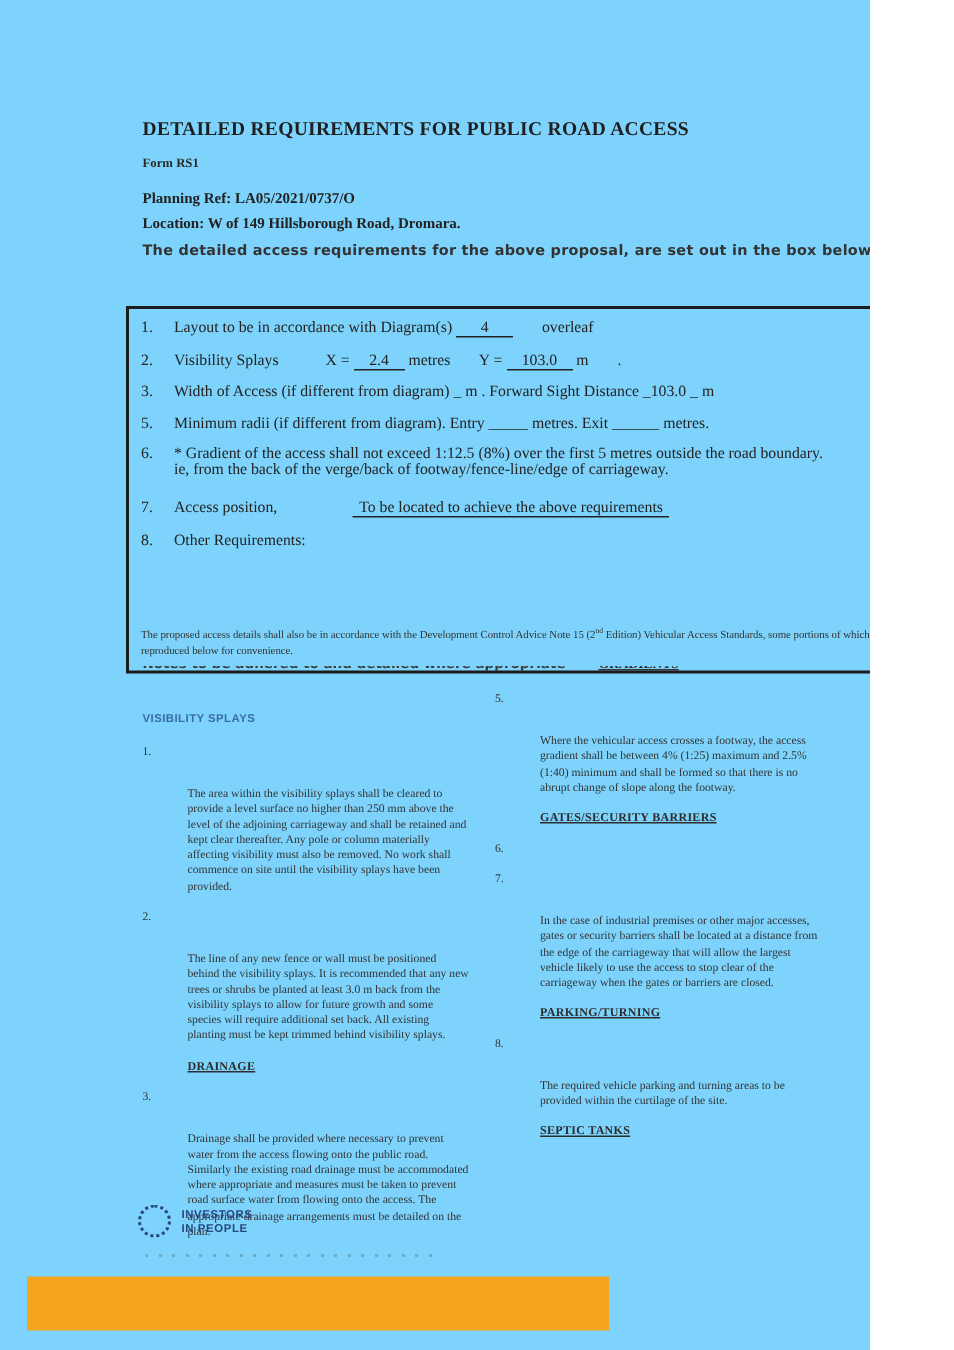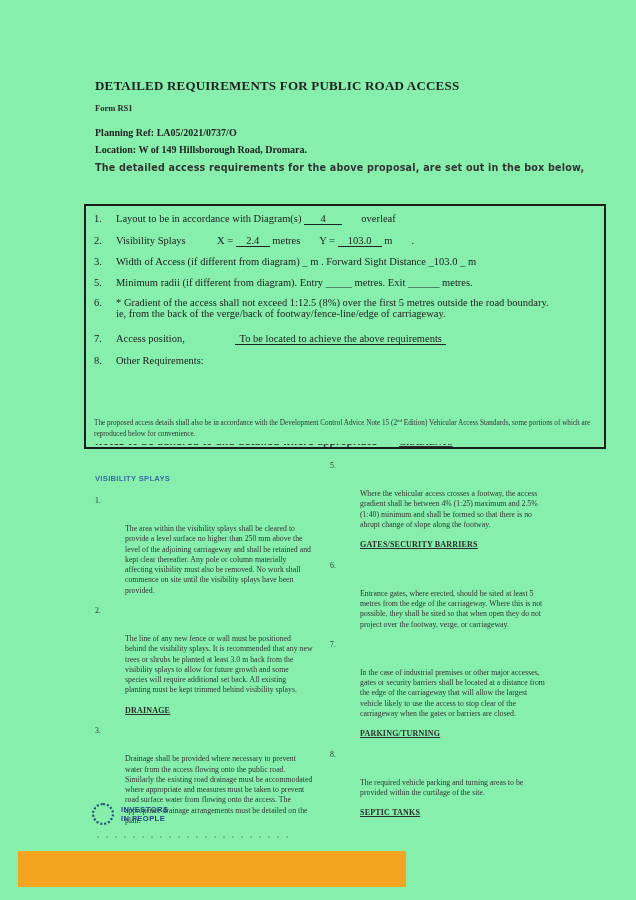--- a/index.html
+++ b/index.html
@@ -1,16 +1,16 @@
 <!DOCTYPE html>
 <html><head>
 <meta charset="utf-8">
 <style>
   html,body{margin:0;padding:0;background:#ffffff;}
-  .page{position:relative;width:636px;height:900px;background:#86efac;overflow:hidden;
+  .page{position:relative;width:580px;height:900px;background:#7dd3fc;overflow:hidden;
         font-family:"Liberation Serif",serif;color:#2b2b2b;}
 
   
   .doc-title{position:absolute;left:95px;top:78px;font-size:13px;font-weight:bold;
              letter-spacing:.2px;color:#1f1f1f;}
   .form-id{position:absolute;left:95px;top:103px;font-size:8.5px;font-weight:bold;color:#2a2a2a;text-align:center;}
   .planning-ref{position:absolute;left:95px;top:127px;font-size:10px;font-weight:bold;color:#222;}
   .location{position:absolute;left:95px;top:144px;font-size:10px;font-weight:bold;color:#222;}
   .intro{position:absolute;left:95px;top:159px;width:495px;font-family:"DejaVu Sans",sans-serif;
          font-size:9.6px;font-weight:600;color:#333;line-height:17px;letter-spacing:.2px;}
@@ -168,21 +168,20 @@
   <div class="notes-col col-right">
     <div class="note-item">
       <span class="note-num">5.</span>
       <span class="note-text">Where the vehicular access crosses a footway, the access gradient shall be between 4% (1:25) maximum and 2.5% (1:40) minimum and shall be formed so that there is no abrupt change of slope along the footway.</span>
     </div>
 
     <div class="note-heading">GATES/SECURITY BARRIERS</div>
 
     <div class="note-item">
       <span class="note-num">6.</span>
-      <span class="note-text">Entrance gates, where erected, should be sited at least 5 metres from the edge of the carriageway.  Where this is not possible, they shall be sited so that when open they do not project over the footway, verge, or carriageway.</span>
     </div>
 
     <div class="note-item">
       <span class="note-num">7.</span>
       <span class="note-text">In the case of industrial premises or other major accesses, gates or security barriers shall be located at a distance from the edge of the carriageway that will allow the largest vehicle likely to use the access to stop clear of the carriageway when the gates or barriers are closed.</span>
     </div>
 
     <div class="note-heading">PARKING/TURNING</div>
 
     <div class="note-item">

